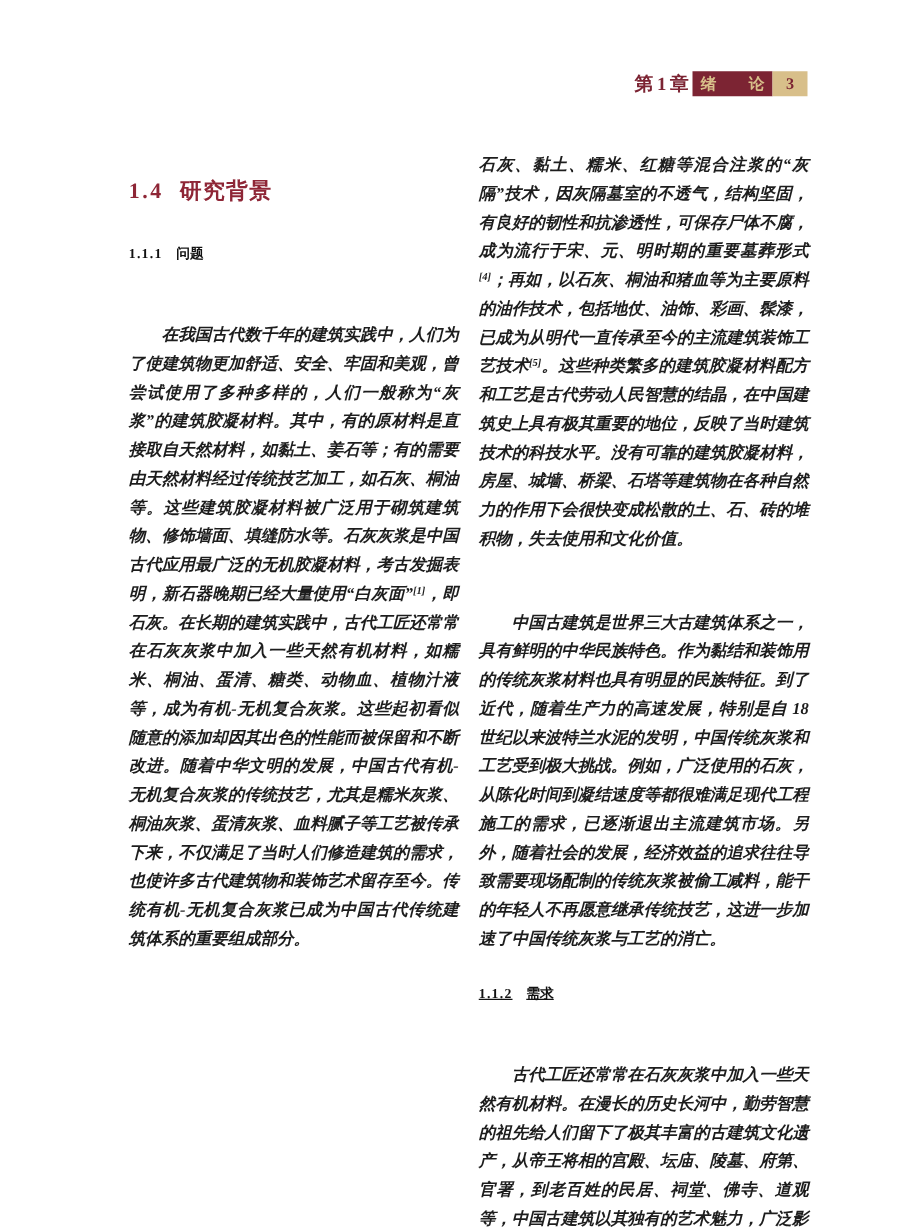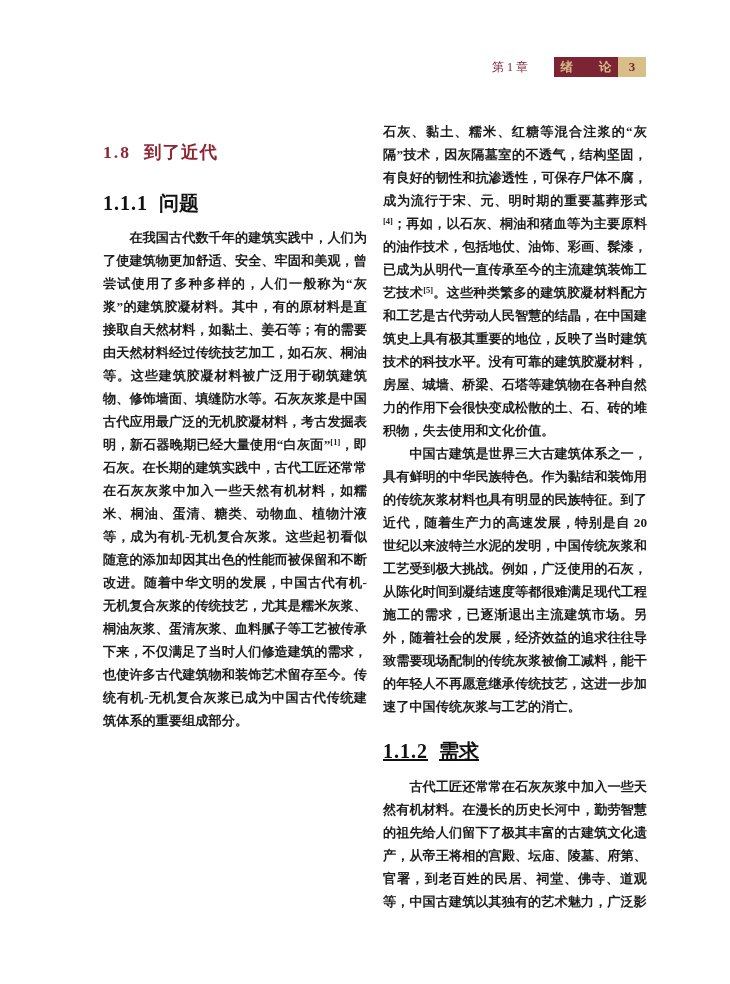--- a/index.html
+++ b/index.html
@@ -13,24 +13,24 @@
   }
 
   
   .running-head {
     position: absolute;
     top: 57px; right: 84px;
     display: flex; align-items: center;
   }
   .chapter-label {
     color: var(--maroon, #7c2433);
-    font-weight: 400;
-    font-size: 12px;
+    font-weight: 700;
+    font-size: 15px;
     letter-spacing: 3px;
-    margin-right: 23px;
+    margin-right: 0;
   }
   .chapter-title-box {
     width: 64px; height: 20px;
     background: var(--maroon, #7c2433);
     display: flex; align-items: center; justify-content: center;
   }
   .chapter-title-box span {
     color: var(--tan, #d8bf8a);
     font-weight: 700;
     font-size: 12.5px;
@@ -61,37 +61,38 @@
     font-size: 17.5px;
     line-height: 20px;
     font-weight: 700;
     color: var(--heading, #8e2636);
     letter-spacing: 1px;
   }
   h1.section-heading .num { margin-right: 13px; letter-spacing: 2px; }
 
   h2.subsection-heading {
     margin: 33px 0 14px 0;
-    font-size: 20px;
+    font-size: 11px;
     line-height: 17px;
     font-weight: 700;
     color: #111;
   }
   h2.subsection-heading .num { margin-right: 11px; letter-spacing: 1px; }
   .col-right h2.subsection-heading { margin: 25px 0 15px 0; text-decoration: underline; }
 
   p.body-para {
     margin: 0;
     font-size: 13.2px;
     line-height: 23px;
     font-weight: 600;
     text-align: justify;
     text-justify: inter-ideograph;
+    font-style: italic;
   }
-  p.indent { text-indent: 2em; }
+  p.indent { text-indent: 2em; margin-top: 44px; }
   p.body-para sup {
     font-size: 8.5px;
     line-height: 0;
     vertical-align: 4px;
     letter-spacing: 0;
   }
 </style>
 </head>
 <body>
 
@@ -102,31 +103,31 @@
     <span class="chapter-title-box">
       <span>绪论</span>
     </span>
     <span class="page-number-badge">3</span>
   </header>
 
   <main class="columns">
 
     <section class="col col-left">
       <h1 class="section-heading">
-        <span class="num">1.8</span><span>到了近代</span>
+        <span class="num">1.4</span><span>研究背景</span>
       </h1>
       <h2 class="subsection-heading">
         <span class="num">1.1.1</span><span>问题</span>
       </h2>
       <p class="body-para indent">在我国古代数千年的建筑实践中，人们为了使建筑物更加舒适、安全、牢固和美观，曾尝试使用了多种多样的，人们一般称为“灰浆”的建筑胶凝材料。其中，有的原材料是直接取自天然材料，如黏土、姜石等；有的需要由天然材料经过传统技艺加工，如石灰、桐油等。这些建筑胶凝材料被广泛用于砌筑建筑物、修饰墙面、填缝防水等。石灰灰浆是中国古代应用最广泛的无机胶凝材料，考古发掘表明，新石器晚期已经大量使用“白灰面”<sup>[1]</sup>，即石灰。在长期的建筑实践中，古代工匠还常常在石灰灰浆中加入一些天然有机材料，如糯米、桐油、蛋清、糖类、动物血、植物汁液等，成为有机-无机复合灰浆。这些起初看似随意的添加却因其出色的性能而被保留和不断改进。随着中华文明的发展，中国古代有机-无机复合灰浆的传统技艺，尤其是糯米灰浆、桐油灰浆、蛋清灰浆、血料腻子等工艺被传承下来，不仅满足了当时人们修造建筑的需求，也使许多古代建筑物和装饰艺术留存至今。传统有机-无机复合灰浆已成为中国古代传统建筑体系的重要组成部分。</p>
     </section>
 
     <section class="col col-right">
       <p class="body-para">石灰、黏土、糯米、红糖等混合注浆的“灰隔”技术，因灰隔墓室的不透气，结构坚固，有良好的韧性和抗渗透性，可保存尸体不腐，成为流行于宋、元、明时期的重要墓葬形式<sup>[4]</sup>；再如，以石灰、桐油和猪血等为主要原料的油作技术，包括地仗、油饰、彩画、髹漆，已成为从明代一直传承至今的主流建筑装饰工艺技术<sup>[5]</sup>。这些种类繁多的建筑胶凝材料配方和工艺是古代劳动人民智慧的结晶，在中国建筑史上具有极其重要的地位，反映了当时建筑技术的科技水平。没有可靠的建筑胶凝材料，房屋、城墙、桥梁、石塔等建筑物在各种自然力的作用下会很快变成松散的土、石、砖的堆积物，失去使用和文化价值。</p>
-      <p class="body-para indent">中国古建筑是世界三大古建筑体系之一，具有鲜明的中华民族特色。作为黏结和装饰用的传统灰浆材料也具有明显的民族特征。到了近代，随着生产力的高速发展，特别是自 20 世纪以来波特兰水泥的发明，中国传统灰浆和工艺受到极大挑战。例如，广泛使用的石灰，从陈化时间到凝结速度等都很难满足现代工程施工的需求，已逐渐退出主流建筑市场。另外，随着社会的发展，经济效益的追求往往导致需要现场配制的传统灰浆被偷工减料，能干的年轻人不再愿意继承传统技艺，这进一步加速了中国传统灰浆与工艺的消亡。</p>
+      <p class="body-para indent">中国古建筑是世界三大古建筑体系之一，具有鲜明的中华民族特色。作为黏结和装饰用的传统灰浆材料也具有明显的民族特征。到了近代，随着生产力的高速发展，特别是自 18 世纪以来波特兰水泥的发明，中国传统灰浆和工艺受到极大挑战。例如，广泛使用的石灰，从陈化时间到凝结速度等都很难满足现代工程施工的需求，已逐渐退出主流建筑市场。另外，随着社会的发展，经济效益的追求往往导致需要现场配制的传统灰浆被偷工减料，能干的年轻人不再愿意继承传统技艺，这进一步加速了中国传统灰浆与工艺的消亡。</p>
       <h2 class="subsection-heading">
         <span class="num">1.1.2</span><span>需求</span>
       </h2>
       <p class="body-para indent">古代工匠还常常在石灰灰浆中加入一些天然有机材料。在漫长的历史长河中，勤劳智慧的祖先给人们留下了极其丰富的古建筑文化遗产，从帝王将相的宫殿、坛庙、陵墓、府第、官署，到老百姓的民居、祠堂、佛寺、道观等，中国古建筑以其独有的艺术魅力，广泛影</p>
     </section>
 
   </main>
 </div>
 
 </body></html>

